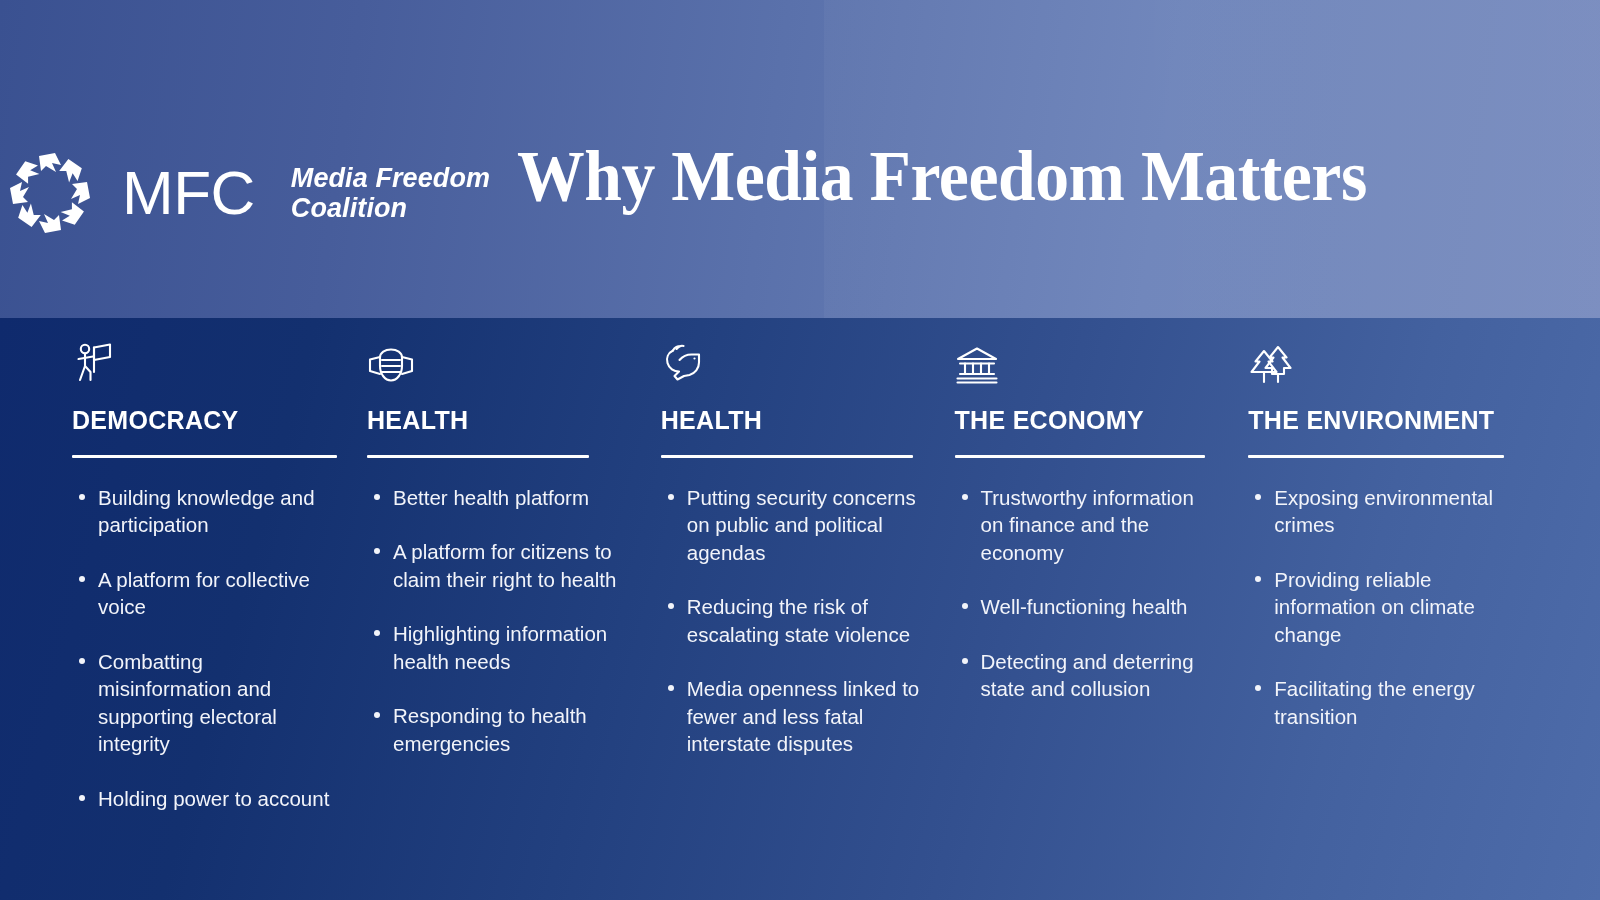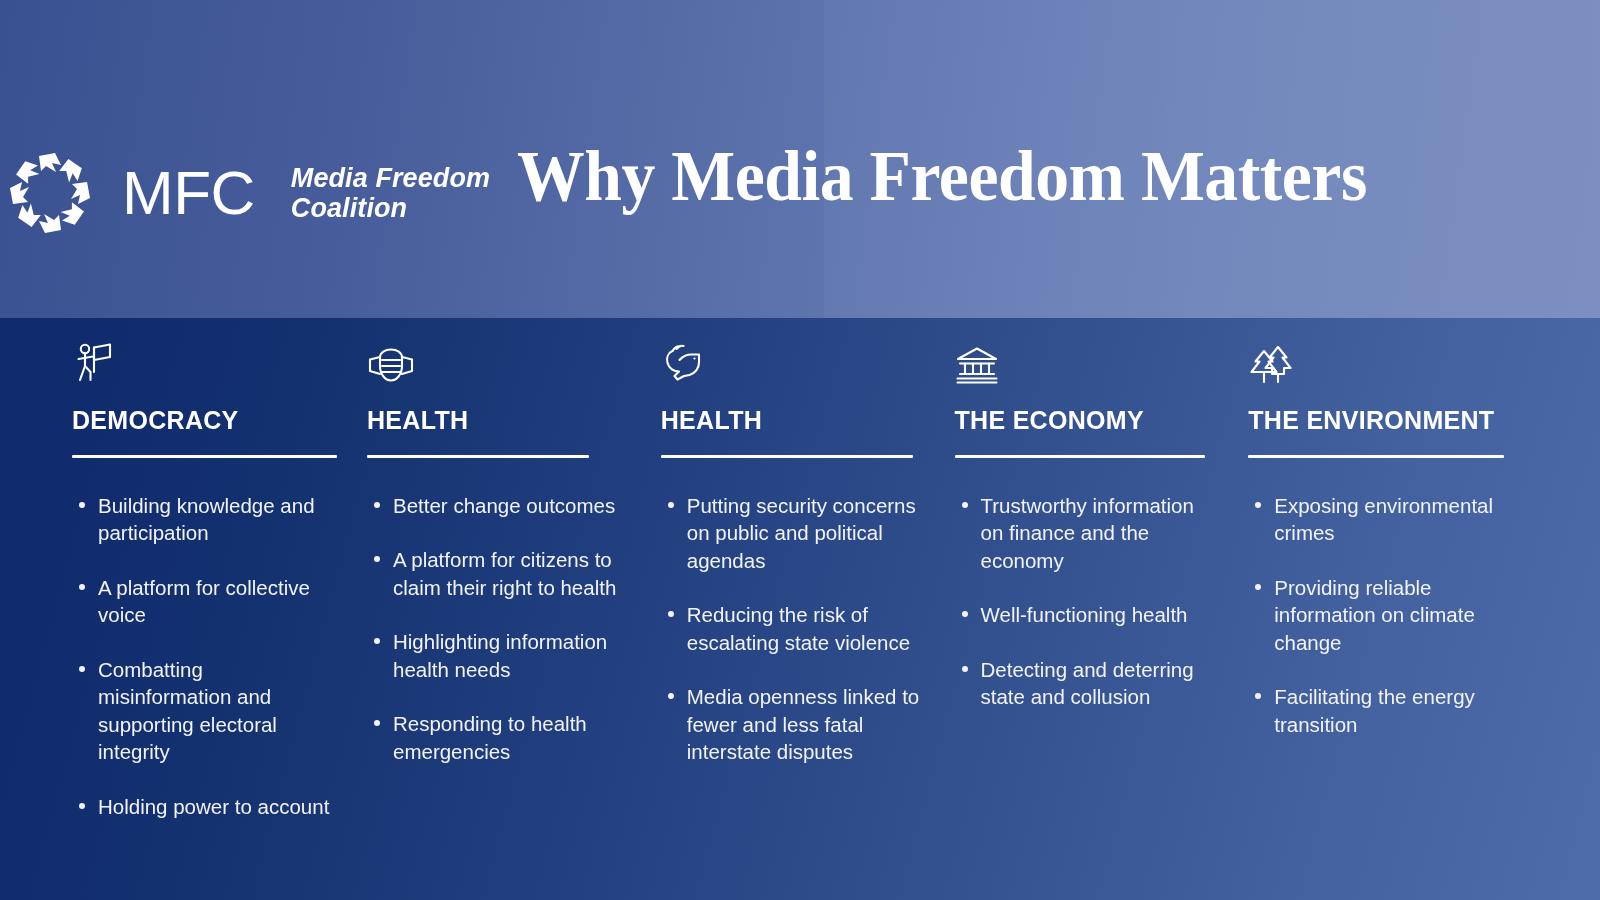--- a/index.html
+++ b/index.html
@@ -110,21 +110,21 @@
     color:#ffffff; white-space:nowrap;
     line-height:1;
   }
   .col-rule {
     margin-top:22px;
     height:3px; width:265px;
     background:#ffffff;
     border-radius:1px;
   }
 
-  .bullets { list-style:none; margin-top:34px; }
+  .bullets { list-style:none; margin-top:26px; }
   .bullets li {
     position:relative;
     padding-left:26px;
     margin-bottom:27px;
     font-size:20.5px;
     line-height:1.34;
     color:#f2f4fa;
     font-weight:400;
     max-width:270px;
   }
@@ -232,21 +232,21 @@
           <path d="M13 9.5 C13 4.5 18 1.5 24 1.5 C30 1.5 35 4.5 35 9.5
                    L35 18 C35 26 30 32.5 24 32.5 C18 32.5 13 26 13 18 Z"></path>
           <path d="M13 9 L3 11.5 L3 23 L13 26"></path>
           <path d="M35 9 L45 11.5 L45 23 L35 26"></path>
           <path d="M15 12 H33 M15 18 H33 M15 24 H33"></path>
         </svg>
       </div>
       <div class="col-head">HEALTH</div>
       <div class="col-rule"></div>
       <ul class="bullets">
-        <li>Better change outcomes</li>
+        <li>Better health platform</li>
         <li>A platform for citizens to claim their right to health</li>
         <li>Highlighting information health needs</li>
         <li>Responding to health emergencies</li>
       </ul>
     </div>
 
     <div class="column">
       <div class="col-icon">
         <svg width="44" height="40" viewBox="0 0 44 40" fill="none" stroke="#ffffff" stroke-width="2.1" stroke-linecap="round" stroke-linejoin="round" aria-hidden="true">
           <path d="M12 6.5 C7 9 5 14 6.5 19 C8 24.5 13 27.5 18 27.5

